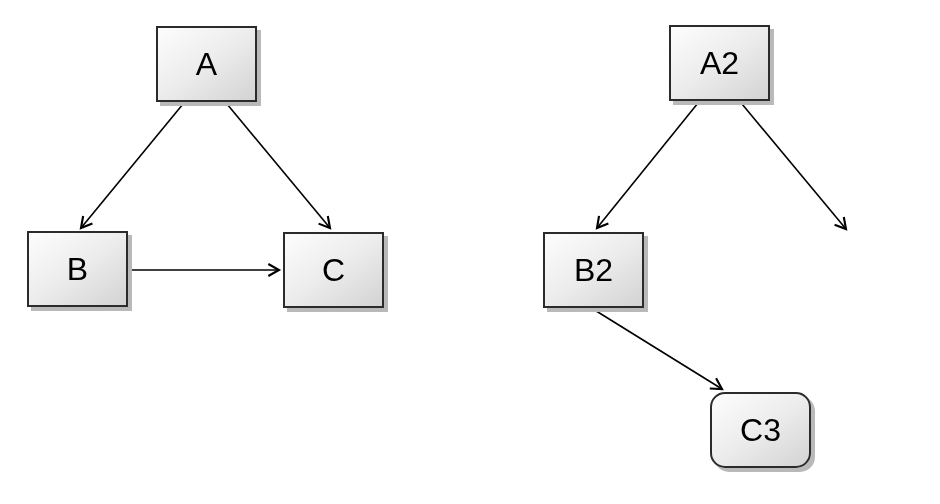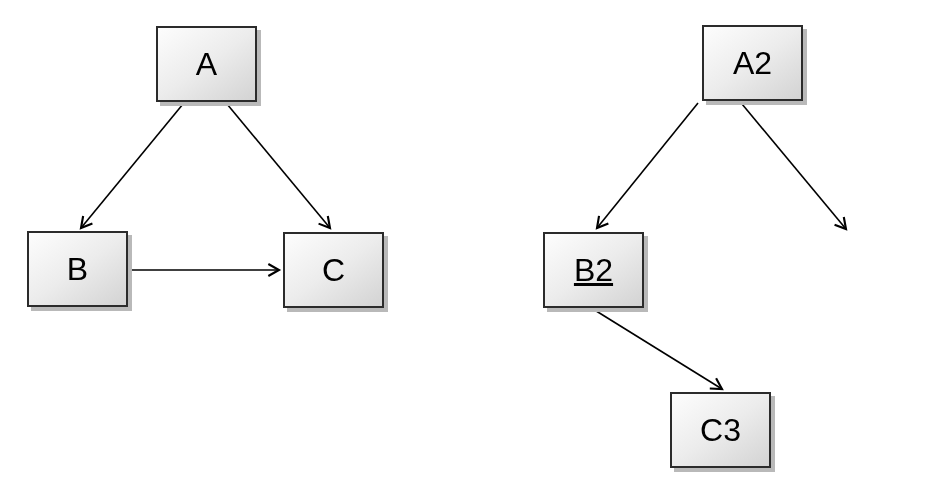--- a/index.html
+++ b/index.html
@@ -36,24 +36,24 @@
   }
   .node-label {
     font-size: 32px;
     line-height: 1;
     color: #000000;
     user-select: none;
   }
   .node-a  { left: 156px; top: 26px;  }
   .node-b  { left: 27px;  top: 231px; }
   .node-c  { left: 283px; top: 232px; }
-  .node-a2 { left: 702px; top: 25px; align-items: center;  }
+  .node-a2 { left: 669px; top: 25px; align-items: center;  }
   .node-b2 { left: 543px; top: 232px; }
   .node-c2 { left: 800px; top: 232px; }
-  .node-c3 { left: 670px; top: 392px; }
+  .node-c3 { left: 710px; top: 392px; border-radius: 15px; }
   .edge-line {
     stroke: #000000;
     stroke-width: 1.6;
     fill: none;
   }
 </style>
 </head>
 <body>
 
 <div class="canvas">
@@ -83,21 +83,21 @@
   </div>
 
   <div class="node node-c" style="border-color: rgb(43, 43, 43); box-shadow: rgb(185, 185, 185) 4px 4px 0px 0px; background: linear-gradient(145deg, rgb(253, 253, 253) 0%, rgb(236, 236, 236) 50%, rgb(211, 211, 211) 100%);">
     <span class="node-label" style="color: rgb(0, 0, 0);">C</span>
   </div>
 
   <div class="node node-a2" style="border-color: rgb(43, 43, 43); box-shadow: rgb(185, 185, 185) 4px 4px 0px 0px; background: linear-gradient(145deg, rgb(253, 253, 253) 0%, rgb(236, 236, 236) 50%, rgb(211, 211, 211) 100%);">
     <span class="node-label" style="color: rgb(0, 0, 0);">A2</span>
   </div>
 
-  <div class="node node-b2" style="border-color: rgb(43, 43, 43); box-shadow: rgb(185, 185, 185) 4px 4px 0px 0px; background: linear-gradient(145deg, rgb(253, 253, 253) 0%, rgb(236, 236, 236) 50%, rgb(211, 211, 211) 100%); text-decoration: underline;">
+  <div class="node node-b2" style="border-color: rgb(43, 43, 43); box-shadow: rgb(185, 185, 185) 4px 4px 0px 0px; background: linear-gradient(145deg, rgb(253, 253, 253) 0%, rgb(236, 236, 236) 50%, rgb(211, 211, 211) 100%);">
     <span class="node-label" style="color: rgb(0, 0, 0);">B2</span>
   </div>
 
 
   <div class="node node-c3" style="border-color: rgb(43, 43, 43); box-shadow: rgb(185, 185, 185) 4px 4px 0px 0px; background: linear-gradient(145deg, rgb(253, 253, 253) 0%, rgb(236, 236, 236) 50%, rgb(211, 211, 211) 100%);">
     <span class="node-label" style="color: rgb(0, 0, 0);">C3</span>
   </div>
 
 </div>
 

